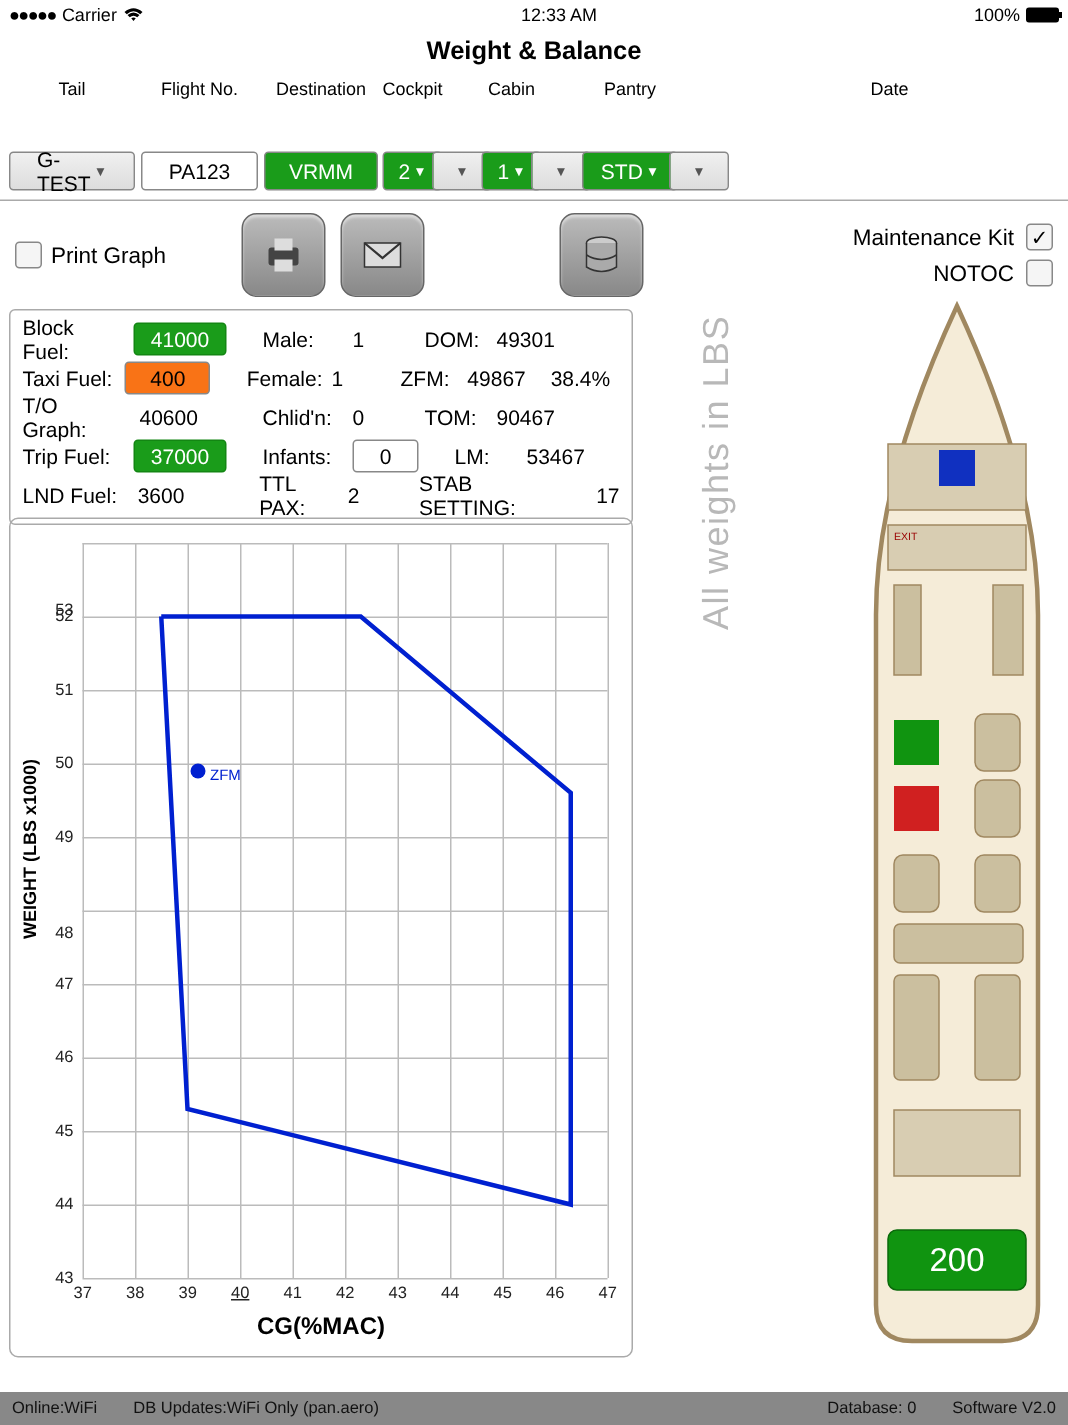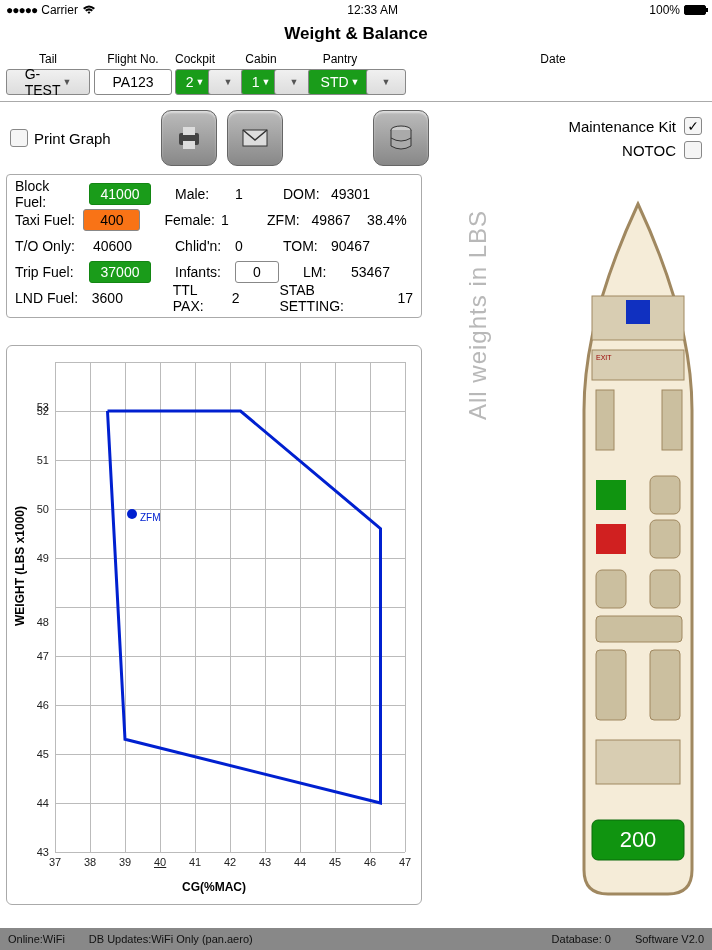--- a/index.html
+++ b/index.html
@@ -10,21 +10,21 @@
 .signal-dots { letter-spacing: -1px; }
 .wifi-icon { width: 14px; height: 10px; }
 .battery { display: inline-block; width: 22px; height: 10px; border: 1px solid #000; border-radius: 2px; position: relative; background: #000; }
 .battery::after { content: ""; position: absolute; right: -3px; top: 2px; width: 2px; height: 4px; background: #000; }
 
 .title-bar { text-align: center; font-weight: 600; font-size: 17px; padding: 4px 0 8px; }
 
 .config-bar { display: flex; gap: 4px; padding: 0 6px 6px; border-bottom: 1px solid #aaa; }
 .cfg { flex-direction: column; display: flex; align-items: center; }
 .cfg-label { font-size: 12px; text-align:center; margin-bottom: 2px; height:15px;}
-.sel-btn, .sel-green, .sel-box, .sel-blank { height: 26px; border: 1px solid #888; border-radius: 3px; font-size: 14px; display: flex; align-items: center; justify-content: center; padding: 0 19px; gap:2px;}
+.sel-btn, .sel-green, .sel-box, .sel-blank { height: 26px; border: 1px solid #888; border-radius: 3px; font-size: 14px; display: flex; align-items: center; justify-content: center; padding: 0 19px; gap:2px;margin-top:32px;}
 .sel-btn { background: linear-gradient(#f0f0f0,#ddd); }
 .sel-green { background: #1a9c1a; color: #fff; font-weight:500;}
 .sel-box { background: #fff; }
 .sel-blank { background: linear-gradient(#f0f0f0,#ddd); width: 20px;}
 .tri { font-size: 9px; color:#555;}
 .sel-green .tri{color:#fff;}
 
 .tools-row { display: flex; align-items: center; padding: 8px 10px; gap: 10px; }
 .print-row{display:flex;align-items:center;gap:6px;font-size:15px;}
 .tool-btn { width: 56px; height: 56px; border-radius: 10px; background: linear-gradient(#bbb,#888); border:1px solid #666; display:flex; align-items:center; justify-content:center; box-shadow: inset 0 2px 2px rgba(255,255,255,.5);}
@@ -50,21 +50,21 @@
 .chart-panel{position:absolute;left:6px;top:345px;width:416px;height:560px;border:1px solid #aaa;border-radius:6px;}
 .chart-area{position:absolute;left:48px;top:16px;width:350px;height:490px;background:#fff;}
 .gridline-h,.gridline-v{position:absolute;background:#bbb;}
 .gridline-h{width:100%;height:1px;}
 .gridline-v{height:100%;width:1px;}
 .envelope{position:absolute;left:0;top:0;width:100%;height:100%;}
 .zfm-dot{position:absolute;width:10px;height:10px;background:#0020d0;border-radius:50%;transform:translate(-50%,-50%);}
 .zfm-lbl{position:absolute;font-size:10px;color:#0020d0;}
 .ytk,.xtk{position:absolute;font-size:11px;color:#222;}
 .ylabel{position:absolute;left:6px;top:280px;transform:rotate(-90deg);transform-origin:left top;font-size:12px;font-weight:bold;}
-.xlabel{position:absolute;bottom:10px;left:0;width:100%;text-align:center;font-size:12px;font-weight:bold;}
+.xlabel{position:absolute;bottom:10px;left:0;width:100%;text-align:center;font-size:16px;font-weight:bold;}
 
 .weights-tag{position:absolute;left:464px;top:420px;transform:rotate(-90deg);transform-origin:left top;font-size:24px;color:#b8b8b8;font-weight:300;letter-spacing:1px;}
 
 .plane{position:absolute;right:8px;top:200px;width:132px;height:700px;}
 .plane svg{width:100%;height:100%;}
 
 .footer{position:absolute;bottom:0;left:0;right:0;height:22px;background:#888;display:flex;align-items:center;font-size:11px;color:#111;padding:0 8px;gap:24px;}
 .footer-spacer{flex:1;}
 </style>
 </head>
@@ -92,20 +92,26 @@
     <div class="cfg-label">Tail</div>
     <div class="sel-btn" style="width:100%">
         <span>G-TEST</span>
         <span class="tri">▼</span>
       </div>
   </div>
   <div class="cfg" style="width:78px">
     <div class="cfg-label">Flight No.</div>
     <div class="sel-box" style="width:100%">
         <span>PA123</span>
+      </div>
+  </div>
+  <div class="cfg" style="width:76px">
+    <div class="cfg-label">Destination</div>
+    <div class="sel-green" style="width:100%">
+        <span>VRMM</span>
       </div>
   </div>
   <div class="cfg" style="width:38px">
     <div class="cfg-label">Cockpit</div>
     <div class="sel-green" style="width:100%">
         <span>2</span>
         <span class="tri">▼</span>
       </div>
   </div>
   <div class="cfg" style="width:20px">
@@ -197,21 +203,21 @@
   <div class="fuel-row">
     <span class="fl-lbl">Taxi Fuel:</span>
     <span class="fl-box">400</span>
     <span class="col2-lbl">Female:</span>
     <span class="col2-val">1</span>
     <span class="col3-lbl">ZFM:</span>
     <span class="col3-val">49867</span>
     <span class="col3-ext">38.4%</span>
   </div>
   <div class="fuel-row">
-    <span class="fl-lbl">T/O Only:</span>
+    <span class="fl-lbl">T/O Graph:</span>
     <span class="fl-val">40600</span>
     <span class="col2-lbl">Chlid'n:</span>
     <span class="col2-val">0</span>
     <span class="col3-lbl">TOM:</span>
     <span class="col3-val">90467</span>
   </div>
   <div class="fuel-row">
     <span class="fl-lbl">Trip Fuel:</span>
     <span class="fl-box green">37000</span>
     <span class="col2-lbl">Infants:</span>

